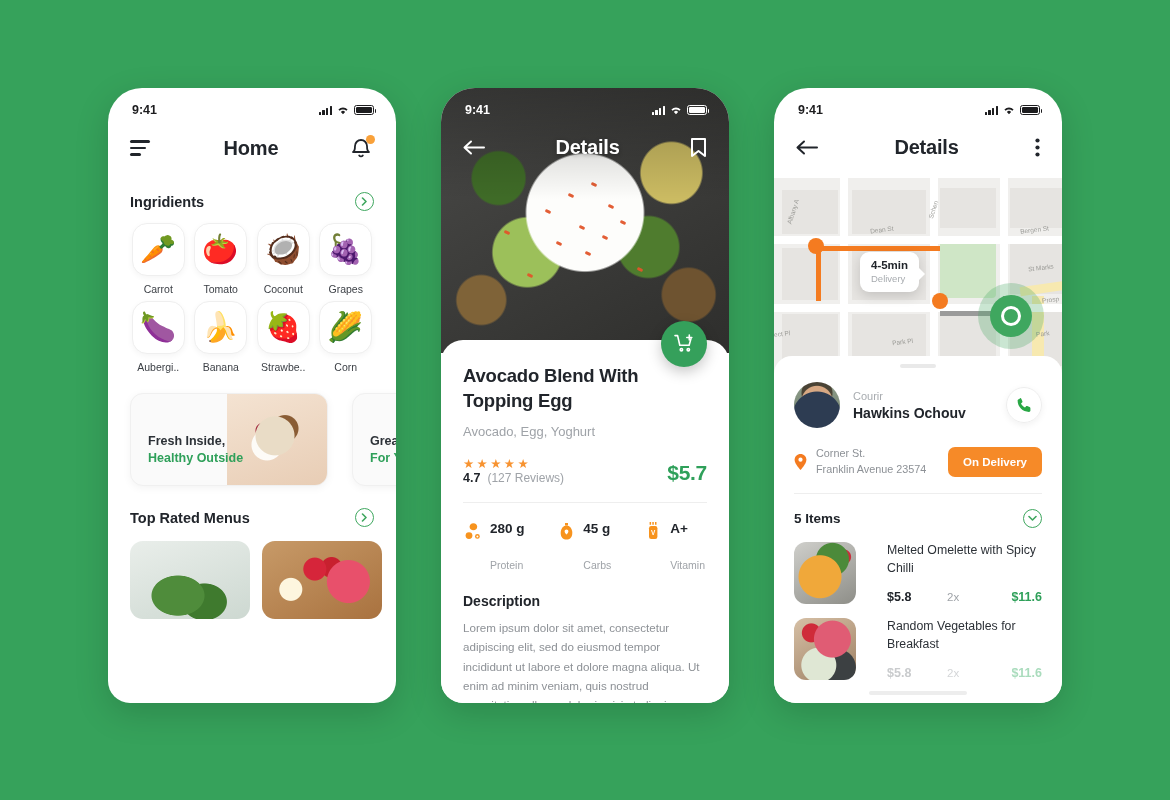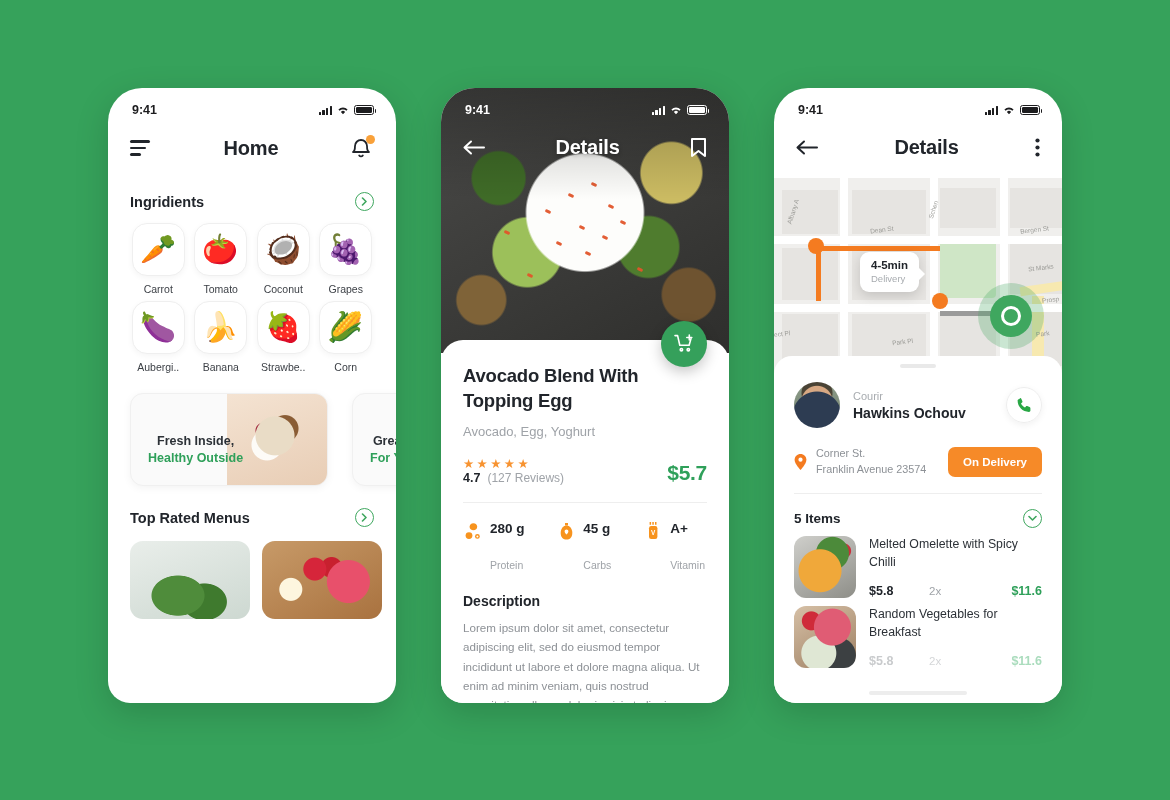--- a/index.html
+++ b/index.html
@@ -101,21 +101,21 @@
     display: flex; align-items: center; justify-content: center;
     font-size: 29px; line-height: 1;
     box-shadow: 0 2px 6px rgba(0,0,0,.045);
   }
   .ing-label {
     font-size: 10.5px; color: #3b3f45; margin-top: 7px; white-space: nowrap;
     overflow: hidden;
   }
 
   
-  .promo-row { display: flex; gap: 24px; padding: 20px 0 0 22px; text-align: center; }
+  .promo-row { display: flex; gap: 24px; padding: 20px 0 0 22px; }
   .promo {
     position: relative; height: 93px; border-radius: 13px; overflow: hidden;
     background: #fafafa; border: 1px solid #f0f0f0; flex-shrink: 0; cursor: pointer;
     box-shadow: 0 2px 8px rgba(0,0,0,.05);
   }
   .promo.a { width: 198px; }
   .promo.b { width: 198px; }
   .promo-img { position: absolute; right: 0; top: 0; bottom: 0; width: 100px; }
   .promo-img.bowl {
     background:
@@ -286,21 +286,21 @@
     background: #F68A28; color: #fff; font-size: 11.5px; font-weight: bold;
     padding: 9px 15px; border-radius: 7px; cursor: pointer; white-space: nowrap;
   }
   .panel-div { height: 1px; background: #eeeeee; margin: 16px 0 0; }
 
   .items-head {
     display: flex; align-items: center; justify-content: space-between; margin-top: 15px;
   }
   .items-title { font-size: 13.5px; font-weight: bold; color: #21252b; }
 
-  .order-row { display: flex; gap: 13px; margin-top: 8px; }
+  .order-row { display: flex; gap: 31px; margin-top: 14px; }
   .order-thumb { width: 62px; height: 62px; border-radius: 12px; flex-shrink: 0; }
   .order-thumb.omelette {
     background:
       radial-gradient(circle at 42% 56%, #f0a83a 0 21px, transparent 22px),
       radial-gradient(circle at 62% 28%, #4c8a3a 0 16px, transparent 17px),
       radial-gradient(circle at 80% 24%, #c8303c 0 7px, transparent 8px),
       linear-gradient(150deg, #cfcfcb, #8e8e88);
   }
   .order-thumb.veg {
     background:

